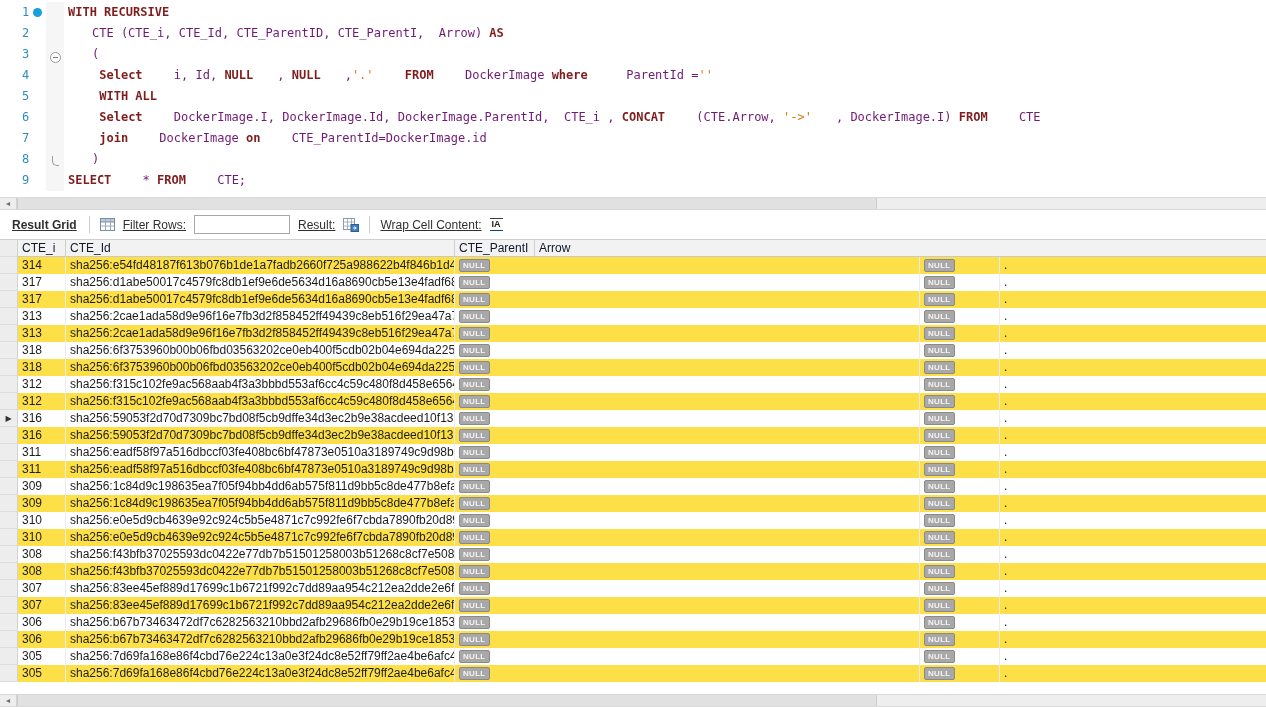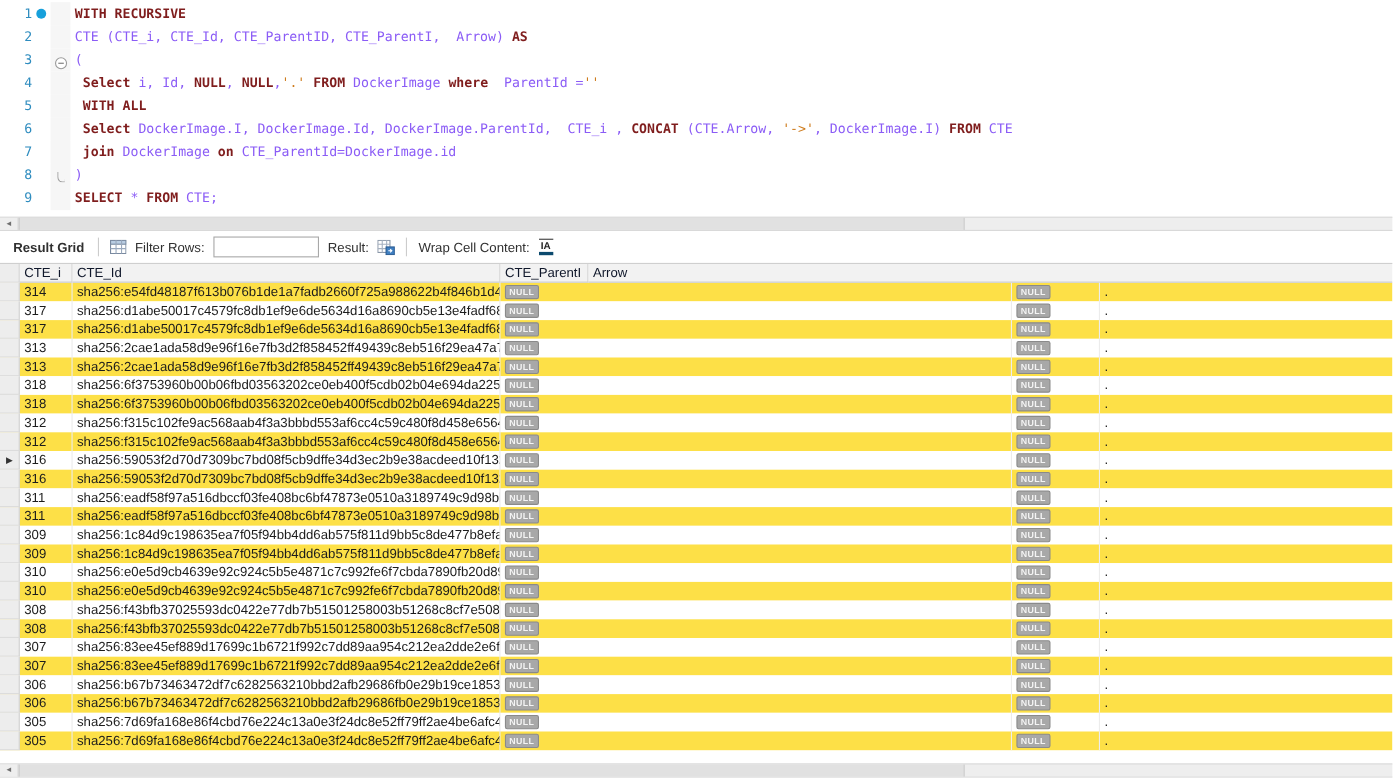--- a/index.html
+++ b/index.html
@@ -18,44 +18,44 @@
   .ed-line { display:flex; height:21px; line-height:21px; white-space:pre; }
   .ed-num { flex:0 0 30px; padding-left:22px; color:#2e8cbf; }
   .ed-mk { flex:0 0 16px; position:relative; }
   .bp-dot { position:absolute; left:3px; top:6px; width:9px; height:9px; border-radius:50%; background:#17a0db; }
   .ed-fold { flex:0 0 18px; background:#f6f6f6; text-align:center; }
   .fold-open-box { display:inline-block; width:11px; height:11px; border:1px solid #9a9a9a; border-radius:50%; background:#fff; position:relative; top:5px; }
   .fold-open-box::after { content:""; position:absolute; left:2px; right:2px; top:4px; height:1px; background:#777; }
   .fold-close-mark { display:inline-block; width:7px; height:10px; border-left:1px solid #9a9a9a; border-bottom:1px solid #9a9a9a; border-bottom-left-radius:5px; position:relative; top:3px; }
   .ed-code { flex:1; padding-left:4px; white-space:pre; }
   .tok-kw { color:#7f1d1d; font-weight:bold; }
-  .tok-pl { color:#8b5cf6; }
+  .tok-pl { color:#701a75;margin-left:24px; }
   .tok-st { color:#ce7b1c; }
 
   
   .hscroll {
     height:13px; flex:0 0 13px; background:#eeeeee;
     border-top:1px solid #d9d9d9; border-bottom:1px solid #d9d9d9;
     display:flex; align-items:stretch;
   }
   .hs-btn { width:17px; border-right:1px solid #d2d2d2; color:#6f6f6f; font-size:7px; display:flex; align-items:center; justify-content:center; background:#eeeeee; }
   .hs-thumb { width:860px; background:#e1e1e1; border-left:1px solid #cdcdcd; border-right:1px solid #cdcdcd; }
 
   
   .toolbar {
     height:30px; flex:0 0 30px; background:#ffffff; border-bottom:1px solid #cfcfcf;
     display:flex; align-items:center; font-size:12px; color:#303030; padding-left:8px;
   }
-  .tb-label { margin:4px 4px; }
+  .tb-label { margin:4px 4px;text-decoration:underline; }
   .tb-strong { font-weight:bold; margin-right:6px; }
   .tb-sep { width:1px; height:17px; background:#cccccc; margin:0 6px; }
   .tb-icon { display:inline-flex; align-items:center; justify-content:center; margin:0 4px; }
   .tb-input { width:96px; height:19px; border:1px solid #a8a8a8; background:#fff; font-size:12px; padding:0 3px; margin:0 4px; font-family:"Liberation Sans",sans-serif; }
   .wrap-icon {
-    border-top:1px solid #3c3c3c; border-bottom:3px solid #0c4a6e;
+    border-top:1px solid #3c3c3c; border-bottom:1px solid #0c4a6e;
     font-size:9px; line-height:11px; padding:0 2px; color:#222; font-weight:bold;
   }
 
   
   .grid { flex:1; background:#fff; overflow:hidden; font-size:12px; }
   .grid-header { display:flex; height:17px; }
   .gh-cell {
     background:#f2f2f2; border-right:1px solid #cfcfcf; border-bottom:1px solid #c9c9c9;
     padding:0 4px; line-height:16px; white-space:nowrap; overflow:hidden; color:#0f172a;
   }

